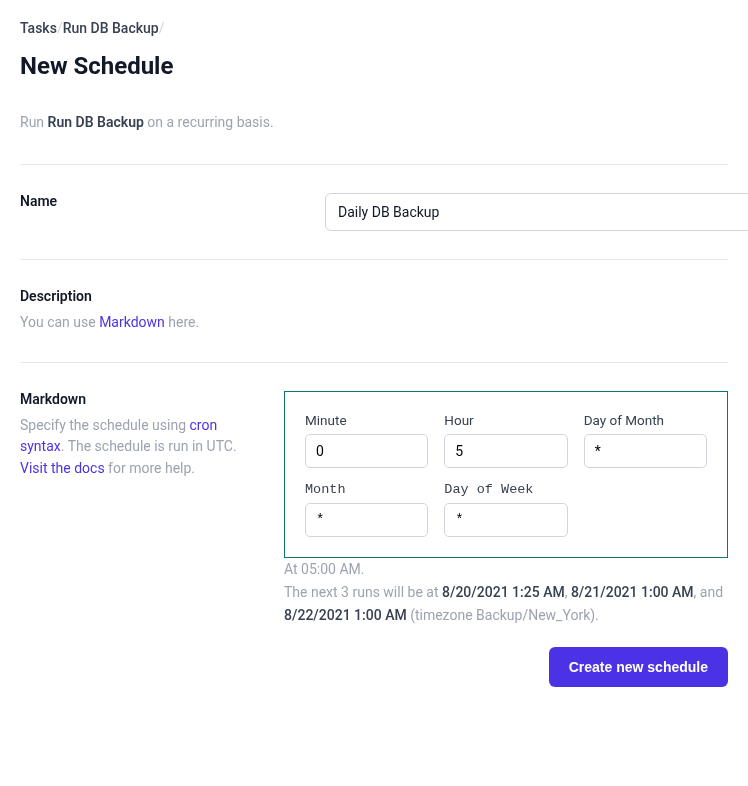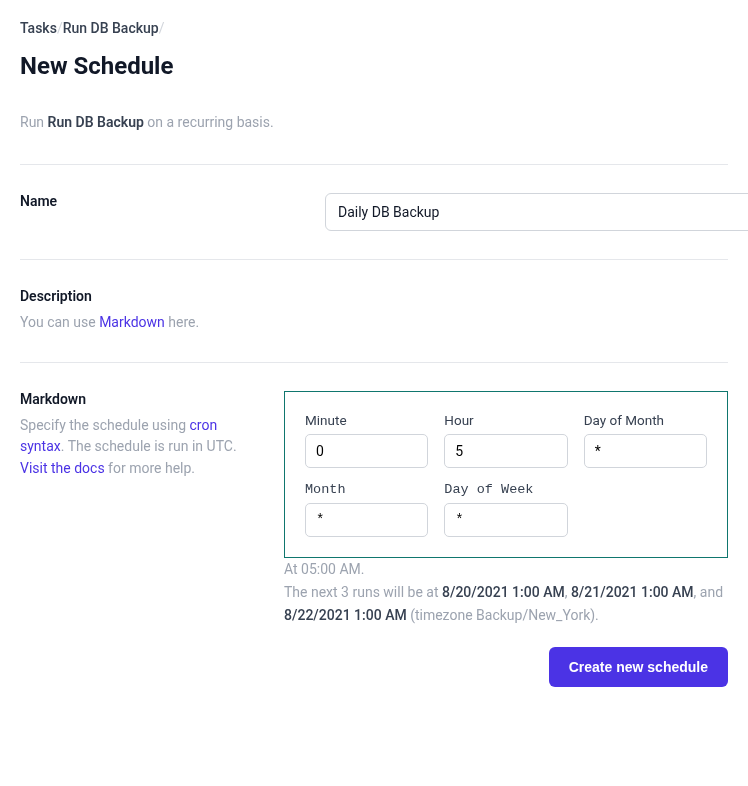--- a/index.html
+++ b/index.html
@@ -212,21 +212,21 @@
           <div class="cron-label">Day of Week</div>
           <input class="cron-input" type="text" value="*" style="">
         </div>
         <div class="cron-field" style="visibility:hidden;"></div>
       </div>
     </div>
 
     <div class="schedule-summary">
       <div>At 05:00 AM.</div>
       <div>
-        <span>The next 3 runs will be at </span><strong>8/20/2021 1:00 AM</strong><span>, </span><strong>8/21/2021 1:00 AM</strong><span>, and </span><strong>8/22/2021 1:00 AM</strong><span> (timezone Backup/New_York).</span>
+        <span>The next 3 runs will be at </span><strong>8/20/2021 1:25 AM</strong><span>, </span><strong>8/21/2021 1:00 AM</strong><span>, and </span><strong>8/22/2021 1:00 AM</strong><span> (timezone Backup/New_York).</span>
       </div>
     </div>
 
     <div class="actions">
       <button class="primary-btn">Create new schedule</button>
     </div>
   </div>
 </div>
 
 </body></html>

